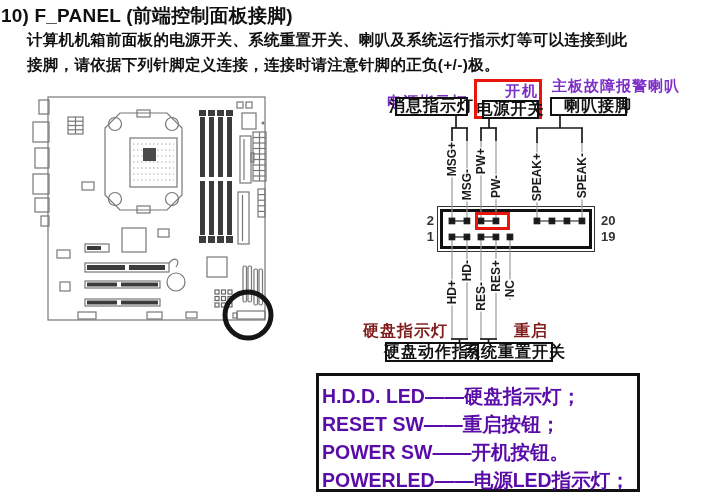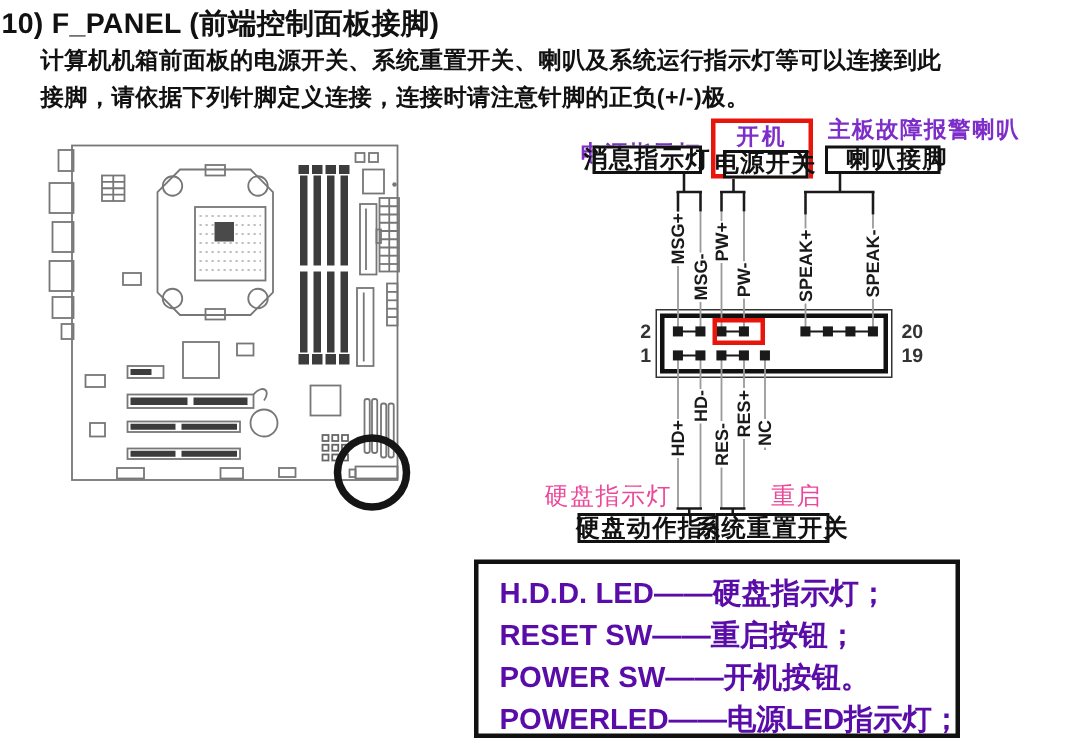--- a/index.html
+++ b/index.html
@@ -2,31 +2,31 @@
 <html><head>
 <meta charset="utf-8">
 <style>
   html,body{margin:0;padding:0;background:#fff;}
   #page{position:relative;width:711px;height:500px;background:#fff;overflow:hidden;
         font-family:"Liberation Sans",sans-serif;color:#111;}
   .abs{position:absolute;}
   .title{left:1px;top:3px;font-size:19px;font-weight:bold;letter-spacing:.2px;}
   .body-line{left:27px;width:684px;font-size:15.5px;font-weight:600;letter-spacing:.3px;}
   .plabel{color:#7d2ec8;font-weight:bold;font-size:15px;letter-spacing:1px;white-space:nowrap;}
-  .plabel-big{color:#ec4899;font-weight:normal;font-size:16px;letter-spacing:1px;white-space:nowrap;}
+  .plabel-big{color:#7f1d1d;font-weight:bold;font-size:16px;letter-spacing:1px;white-space:nowrap;}
   .lblbox{border:2px solid #111;background:#fff;font-size:16px;font-weight:600;
           display:flex;align-items:center;justify-content:center;letter-spacing:1px;white-space:nowrap;}
   .redbox{border:3px solid #e8150d;background:transparent;}
   .vlabel{writing-mode:vertical-rl;transform:rotate(180deg);font-size:12px;font-weight:bold;
           background:#fff;white-space:nowrap;line-height:15px;padding:1px 0;color:#1a1a1a;}
   .num{font-size:13px;color:#333;font-weight:600;}
   .conn-outer{left:437px;top:206px;width:158px;height:46px;border:1.5px solid #333;background:#fff;box-sizing:border-box;}
   .conn-inner{position:absolute;inset:2px;border:3px solid #111;}
   .legend{left:316px;top:373px;width:324px;height:119px;border:3px solid #111;box-sizing:border-box;
-          background:#fff;padding:6px 0 0 14px;}
+          background:#fff;padding:6px 0 0 3px;}
   .legend div{color:#5a0ca8;font-weight:bold;font-size:19.5px;line-height:28px;white-space:nowrap;}
 </style>
 </head>
 <body>
 
 <div id="page">
 
   <div class="abs title">10) F_PANEL (前端控制面板接脚)</div>
   <div class="abs body-line" style="top:30px;">计算机机箱前面板的电源开关、系统重置开关、喇叭及系统运行指示灯等可以连接到此</div>
   <div class="abs body-line" style="top:55px;">接脚，请依据下列针脚定义连接，连接时请注意针脚的正负(+/-)极。</div>
@@ -216,21 +216,21 @@
       <rect x="123.2" y="159.2" width="5.5" height="5.5"></rect>
         <rect x="138.2" y="159.2" width="5.5" height="5.5"></rect>
       <rect x="152.2" y="159.2" width="5.5" height="5.5"></rect>
     </g>
   </svg>
 
   <div class="abs plabel" style="left:387px;top:77px;margin-top:16px;">电源指示灯</div>
   <div class="abs plabel" style="left:552px;top:77px;">主板故障报警喇叭</div>
 
   <div class="abs redbox" style="left:474px;top:79px;width:68px;height:40px;box-sizing:border-box;">
-    <div class="plabel" style="position:absolute;left:0;top:0;width:100%;text-align:center;letter-spacing:2px;">开机</div>
+    <div class="plabel" style="position:absolute;left:0;top:0;width:100%;text-align:right;letter-spacing:2px;">开机</div>
     <div class="lblbox" style="position:absolute;left:5px;top:17.5px;width:53px;height:15px;">电源开关</div>
   </div>
 
   <div class="abs lblbox" style="left:395px;top:97px;width:69px;height:15px;">消息指示灯</div>
   <div class="abs lblbox" style="left:550px;top:97px;width:54px;height:15px;padding-left:19px;">喇叭接脚</div>
 
   <div class="abs vlabel" style="left:444.5px;top:141px;">MSG+</div>
   <div class="abs vlabel" style="left:459.5px;top:168px;">MSG-</div>
   <div class="abs vlabel" style="left:473.5px;top:147px;">PW+</div>
   <div class="abs vlabel" style="left:488.5px;top:174px;">PW-</div>

